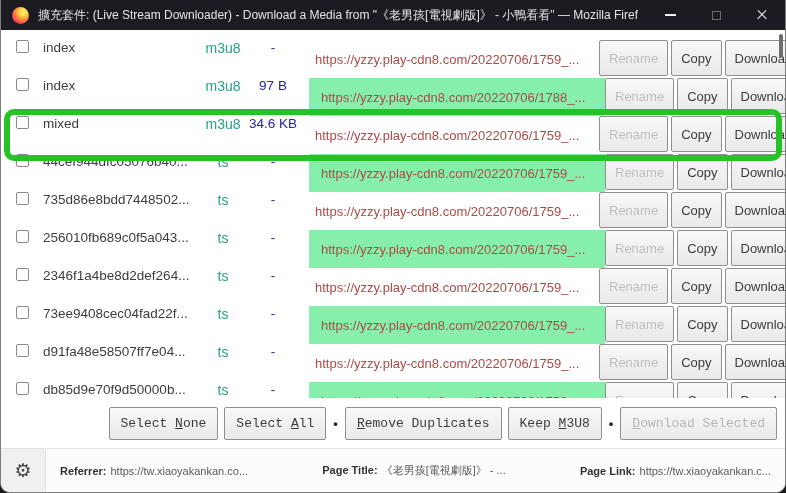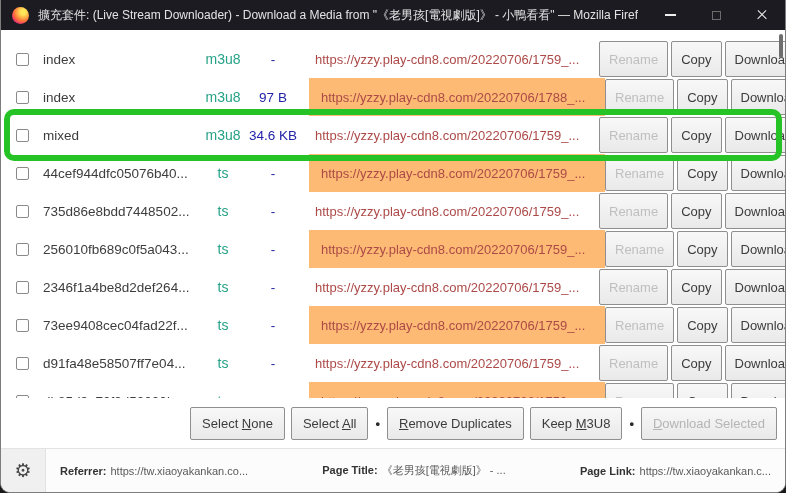--- a/index.html
+++ b/index.html
@@ -27,36 +27,36 @@
   .glyph-min{ width:11px; height:1.4px; background:#efefef; }
   .glyph-max{ width:9px; height:9px; border:1px solid #6b6b6b; }
   .glyph-close{ position:relative; width:12px; height:12px; }
   .glyph-close::before,.glyph-close::after{
     content:""; position:absolute; left:0; top:5.3px; width:12px; height:1.4px; background:#efefef;
   }
   .glyph-close::before{ transform:rotate(45deg); }
   .glyph-close::after{ transform:rotate(-45deg); }
   
   .rows{ flex:none; height:368px; padding-top:10px; overflow:hidden; position:relative; background:#fff; }
-  .row{ height:38px; display:flex; align-items:center; position:relative; }
+  .row{ height:38px; display:flex; position:relative; }
   .cb{
     flex:none; width:13px; height:13px; margin-left:15px; background:#fff;
     border:1px solid #8a8a8a; border-radius:2px;
   }
   .cell-name{
     flex:none; margin-left:14px; width:158px; font-size:13.5px; color:#3d3d3d;
     white-space:nowrap; overflow:hidden;
   }
   .cell-type{ flex:none; width:44px; text-align:center; font-size:14px; color:#27a287; }
   .cell-size{ flex:none; width:56px; text-align:center; font-size:13.5px; color:#2323a8; }
   .cell-url{
     flex:none; width:296px; margin-left:2px; height:38px; display:flex; align-items:center;
     padding:0 12px; font-size:13px; color:#ac4a48; white-space:nowrap; overflow:hidden;
   }
-  .row.shaded .cell-url{ background:#fdba74;margin-left:8px; }
+  .row.shaded .cell-url{ background:#86efac;margin-left:8px; }
   .btns{ margin-left:auto; display:flex; gap:3px; margin-right:4px; flex:none; }
   .btn{
     height:36px; font-family:"Liberation Sans","DejaVu Sans",sans-serif; font-size:13px;
     color:#3c3c3c; background:linear-gradient(#f8f8f8,#e9e9e9);
     border:1px solid #8f8f8f; border-radius:2px; padding:0 9px; white-space:nowrap;
   }
   .btn[disabled]{ color:#bfbfbf; }
   .row.highlighted::after{
     content:""; position:absolute; left:3px; right:3px; top:-7px; bottom:-7px;
     border:6px solid #25c325; border-radius:10px; pointer-events:none; z-index:4;
@@ -64,21 +64,21 @@
   .scroll-thumb{
     position:absolute; right:2px; top:4px; width:4px; height:24px;
     background:#6e6e6e; border-radius:2px; z-index:6;
   }
   
   .footer{
     flex:none; height:50px; background:#fff; display:flex; align-items:center;
     justify-content:flex-end; gap:6px; padding-right:8px;
   }
   .fbtn{
-    height:33px; font-family:Liberation Sans, sans-serif; font-size:13px;
+    height:33px; font-family:Liberation Mono, monospace; font-size:13px;
     color:#3c3c3c; background:linear-gradient(#f8f8f8,#e9e9e9);
     border:1px solid #8f8f8f; border-radius:2px; padding:0 11px; white-space:nowrap;
   }
   .fbtn[disabled]{ color:#b5b5b5; }
   .sep{ color:#2b2b2b; font-weight:bold; font-size:13px; margin:0 1px; }
   
   .statusbar{
     flex:1; min-height:0; background:#f0f0f0; display:flex; align-items:stretch;
     border-top:1px solid #e3e3e3;
   }

